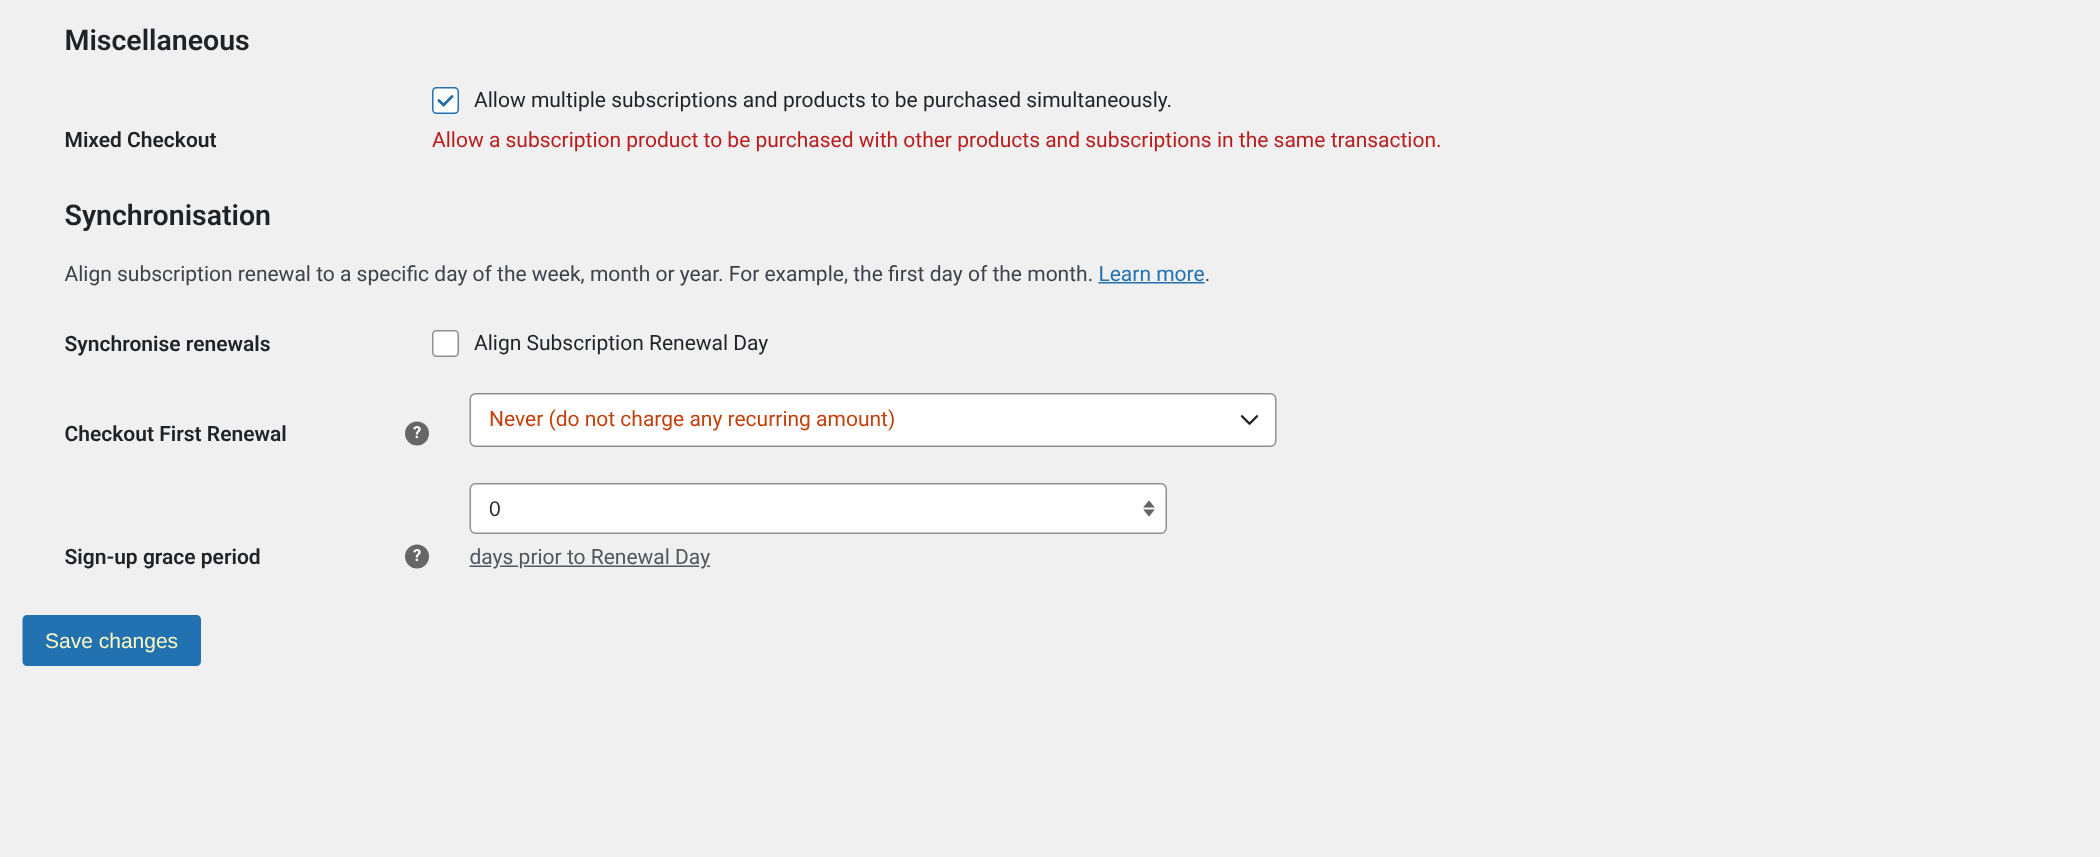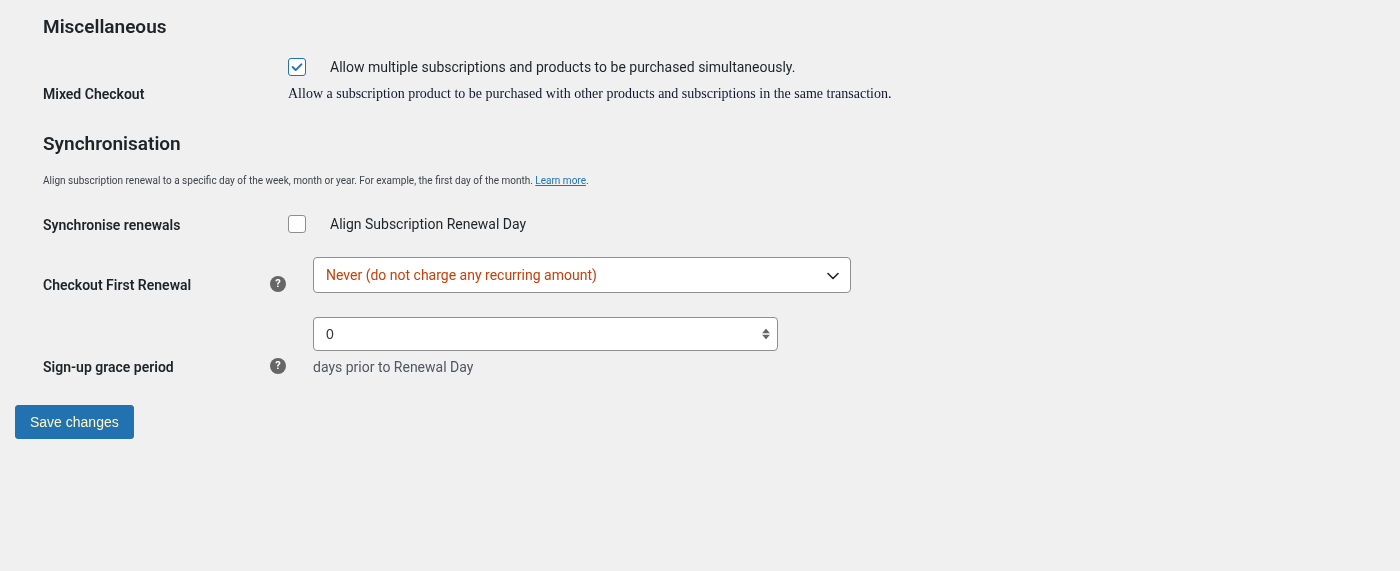--- a/index.html
+++ b/index.html
@@ -21,21 +21,21 @@
       color: #1d2327;
       margin-bottom: 20px;
     }
     .section {
       margin-bottom: 30px;
       margin-left: 28px;
     }
     .section-desc {
       color: #3c434a;
       margin-bottom: 28px;
-      font-size: 10px;
+      font-size: 14px;
     }
     .section-desc a {
       color: #2271b1;
       text-decoration: underline;
     }
     .form-row {
       display: flex;
       align-items: flex-end;
       margin-bottom: 24px;
     }
@@ -48,21 +48,21 @@
       padding-top: 3px;
       display: flex;
       align-items: center;
     }
     .form-control {
       flex: 1;
     }
     .checkbox-wrap {
       display: flex;
       align-items: center;
-      gap: 24px;
+      gap: 10px;
     }
     .checkbox {
       width: 18px;
       height: 18px;
       border: 1px solid #8c8f94;
       border-radius: 3px;
       background: #fff;
       display: inline-flex;
       align-items: center;
       justify-content: center;
@@ -78,24 +78,23 @@
     .checkbox svg {
       display: none;
       width: 14px;
       height: 14px;
     }
     .checkbox-label {
       color: #1d2327;
       font-size: 14px;
     }
     .help-text {
-      color: #0f172a;
+      color: #b91c1c;
       font-size: 14px;
       margin-top: 10px;
-      font-family: Liberation Serif, serif;
     }
     .help-icon {
       width: 16px;
       height: 16px;
       border-radius: 50%;
       background: #666;
       color: #fff;
       display: inline-flex;
       align-items: center;
       justify-content: center;
@@ -153,20 +152,21 @@
     }
     .stepper svg {
       width: 8px;
       height: 5px;
     }
     .input-suffix {
       color: #50575e;
       font-size: 14px;
       margin-top: 8px;
       display: block;
+      text-decoration: underline;
     }
     .button-primary {
       background: #2271b1;
       border: 1px solid #2271b1;
       color: #fef9c3;
       padding: 8px 14px;
       border-radius: 3px;
       font-size: 14px;
       cursor: pointer;
       font-weight: 400;

